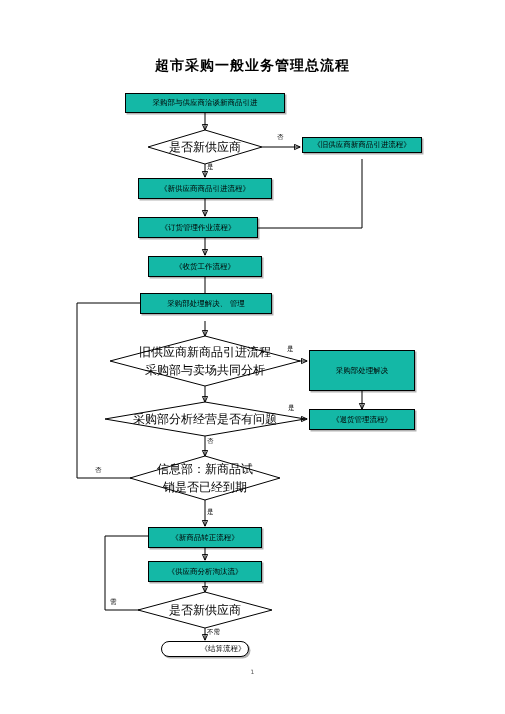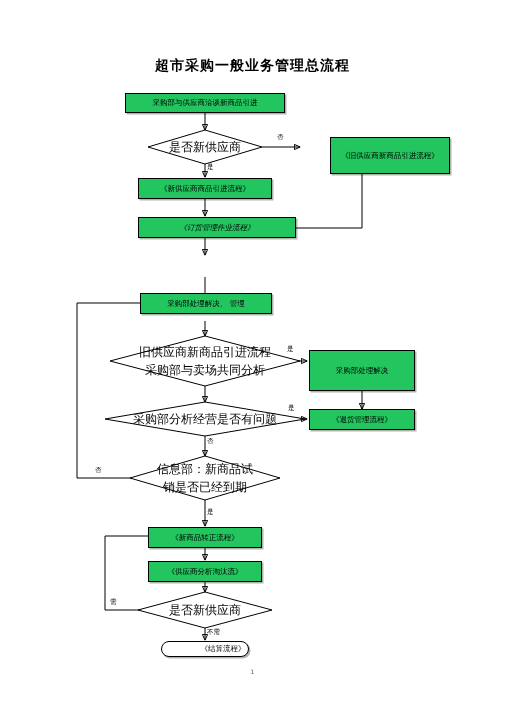--- a/index.html
+++ b/index.html
@@ -45,21 +45,21 @@
     display: flex;
     align-items: center;
     justify-content: center;
     text-align: center;
     color: #000000;
     font-family: "DejaVu Sans", "Liberation Sans", sans-serif;
     line-height: 1.25;
   }
   .box {
     border: 1px solid #000000;
-    background: #22c55e;
+    background: #14b8a6;
     font-size: 7.5px;
     box-shadow: 1.5px 1.5px 0 rgba(0,0,0,0.30);
   }
   .terminator {
     border: 1px solid #000000;
     background: #ffffff;
     border-radius: 9px;
     font-size: 7.5px;
     box-shadow: 1.5px 1.5px 0 rgba(0,0,0,0.30);
   }
@@ -166,32 +166,35 @@
 
   <div class="diamond-wrap" style="left:148px; top:130px; width:114px; height:34px;">
     <svg width="114" height="34">
       <polygon points="57,0 114,17 57,34 0,17" fill="#ffffff" stroke="#000000" stroke-width="1"></polygon>
     </svg>
     <div class="diamond-label">
       <span>是否新供应商</span>
     </div>
   </div>
 
-  <div class="node box" style="left:302px; top:137px; width:120px; height:37px;margin-left:28px;">
+  <div class="node box" style="left:302px; top:137px; width:120px; height:16px;">
     <span>《旧供应商新商品引进流程》</span>
   </div>
 
   <div class="node box" style="left:138px; top:178px; width:134px; height:21px;">
     <span>《新供应商商品引进流程》</span>
   </div>
 
-  <div class="node box" style="left:138px; top:217px; width:158px; height:21px;font-style:italic;">
+  <div class="node box" style="left:138px; top:217px; width:120px; height:21px;">
     <span>《订货管理作业流程》</span>
   </div>
 
+  <div class="node box" style="left:148px; top:256px; width:114px; height:21px;">
+    <span>《收货工作流程》</span>
+  </div>
 
   <div class="node box" style="left:140px; top:293px; width:132px; height:21px;">
     <span>采购部处理解决、 管理</span>
   </div>
 
   <div class="diamond-wrap" style="left:110px; top:336px; width:190px; height:50px;">
     <svg width="190" height="50">
       <polygon points="95,0 190,25 95,50 0,25" fill="#ffffff" stroke="#000000" stroke-width="1"></polygon>
     </svg>
     <div class="diamond-label">

